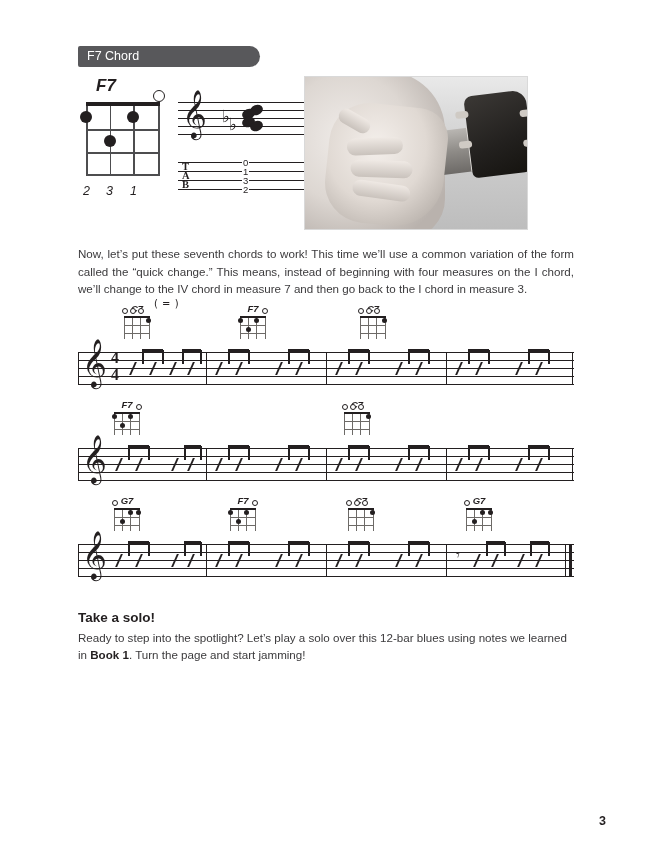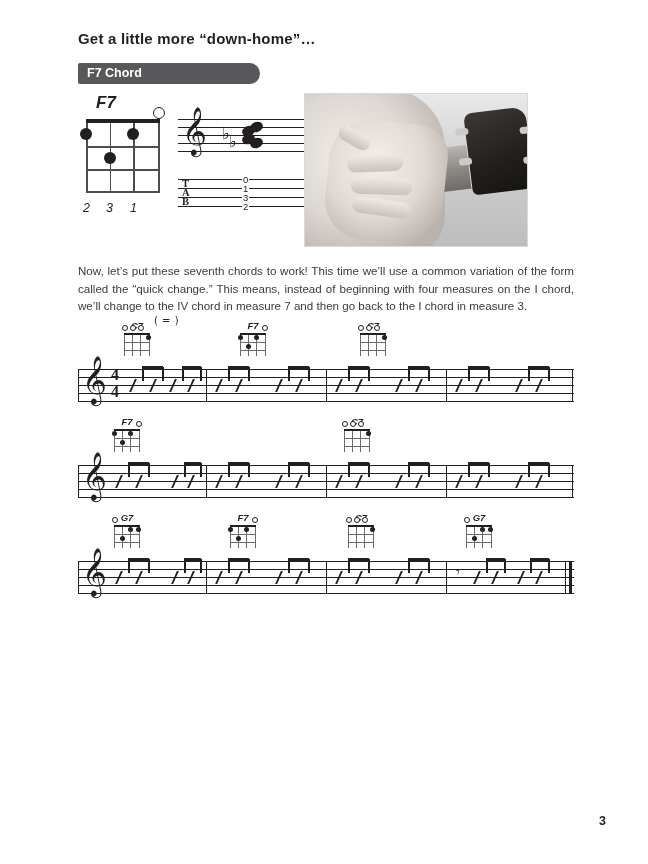--- a/index.html
+++ b/index.html
@@ -52,21 +52,21 @@
     margin-top: 16px;
     background: #58585b;
     border-radius: 2px 11px 11px 2px;
   }
   .chord-bar span {
     position: absolute;
     left: 9px;
     top: 3px;
     color: #ffffff;
     font-size: 12.5px;
-    font-weight: bold;
+    font-weight: normal;
   }
 
   
   .chord-region {
     position: relative;
     height: 165px;
     margin-top: 9px;
   }
 
   .chordname {
@@ -346,21 +346,20 @@
     font-weight: bold;
     color: #231f20;
   }
 </style>
 </head>
 <body>
 
 <div class="page">
   <div class="content">
 
-    <h2 class="section-head">Get a little more “down-home”…</h2>
 
     <div class="chord-bar">
       <span>F7 Chord</span>
     </div>
 
     <div class="chord-region">
 
       <div class="chordname">F7</div>
 
       <div class="diagram">
@@ -770,17 +769,21 @@
           <div class="stem" style="left:426px; top:-2px; height:14px;"></div>
         <div class="beam" style="left:408px; top:-3px; width:19px;"></div>
         <div class="slash" style="left:442px; top:10px;"></div>
           <div class="stem" style="left:452px; top:-2px; height:14px;"></div>
         <div class="slash" style="left:460px; top:10px;"></div>
           <div class="stem" style="left:470px; top:-2px; height:14px;"></div>
         <div class="beam" style="left:452px; top:-3px; width:19px;"></div>
       </div>
     </div>
 
+    <div style="margin-top:24px;">
+      <h3 class="footer-head">Take a solo!</h3>
+      <p class="body-text"><span>Ready to step into the spotlight? Let’s play a solo over this 12-bar blues using notes we learned in </span><b>Book 1</b><span>. Turn the page and start jamming!</span></p>
+    </div>
 
   </div>
 
   <div class="pagenum">3</div>
 </div>
 
 </body></html>

